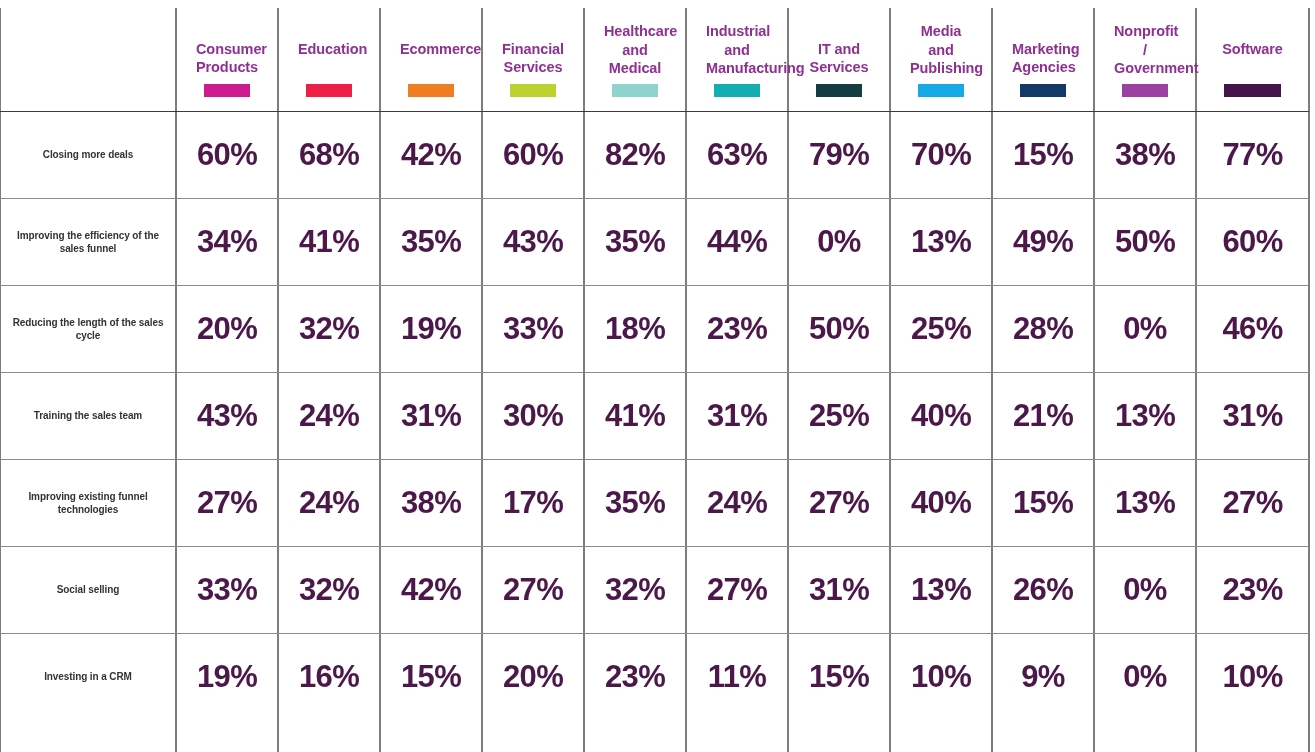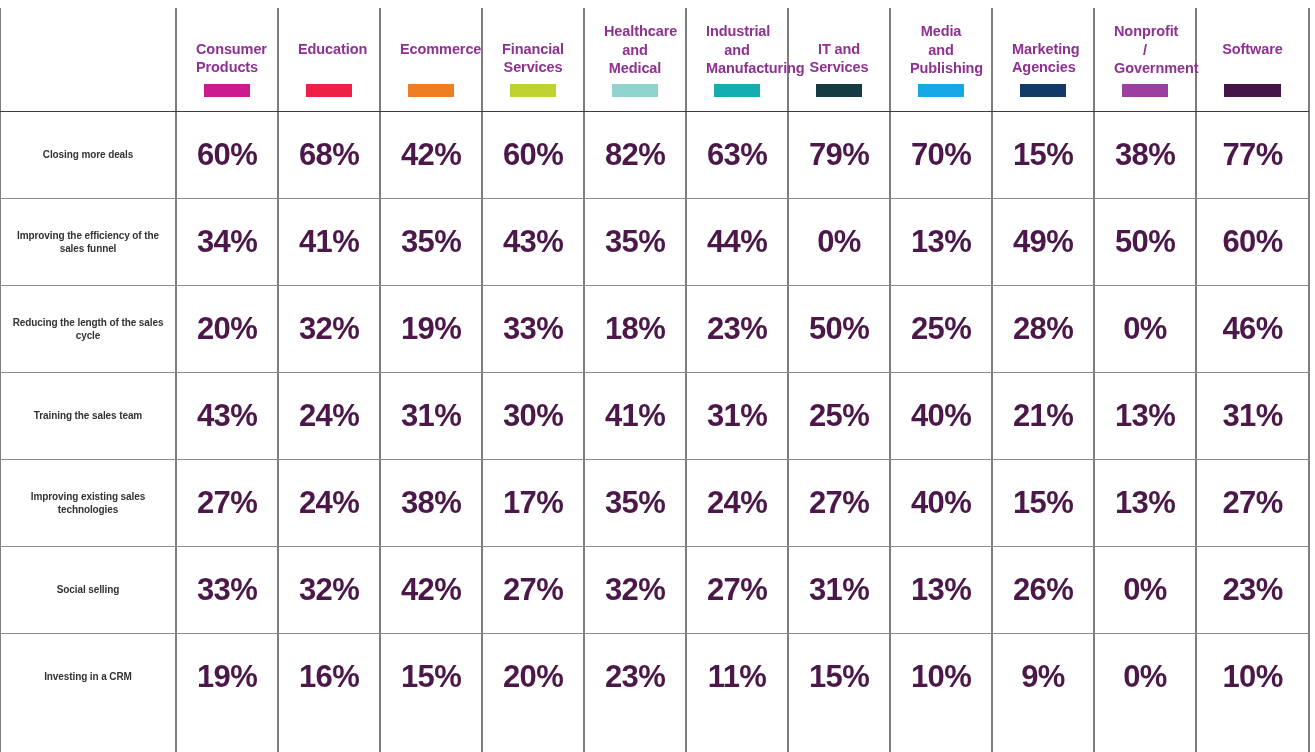--- a/index.html
+++ b/index.html
@@ -280,21 +280,21 @@
           <td class="value">30%</td>
           <td class="value">41%</td>
           <td class="value">31%</td>
           <td class="value">25%</td>
           <td class="value">40%</td>
           <td class="value">21%</td>
           <td class="value">13%</td>
           <td class="value">31%</td>
         </tr>
         <tr>
-          <td class="rowlabel">Improving existing sales technologies</td>
+          <td class="rowlabel">Improving existing funnel technologies</td>
           <td class="value">27%</td>
           <td class="value">24%</td>
           <td class="value">38%</td>
           <td class="value">17%</td>
           <td class="value">35%</td>
           <td class="value">24%</td>
           <td class="value">27%</td>
           <td class="value">40%</td>
           <td class="value">15%</td>
           <td class="value">13%</td>

